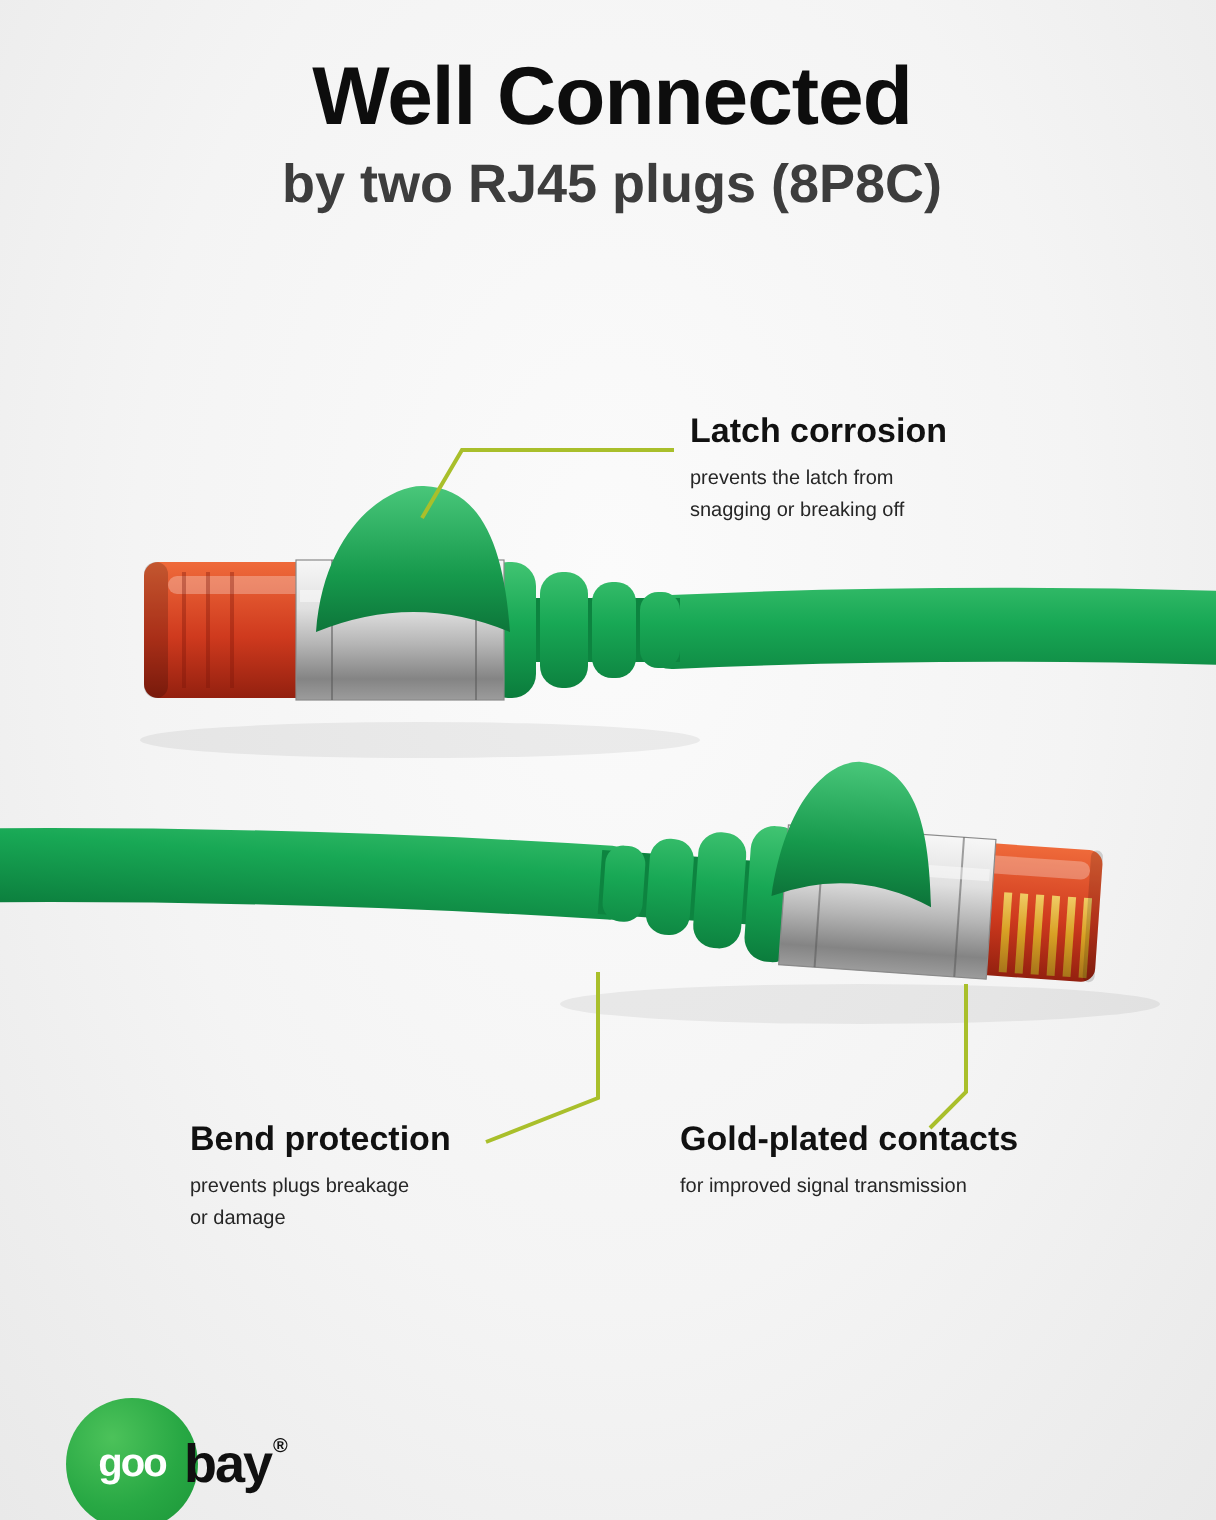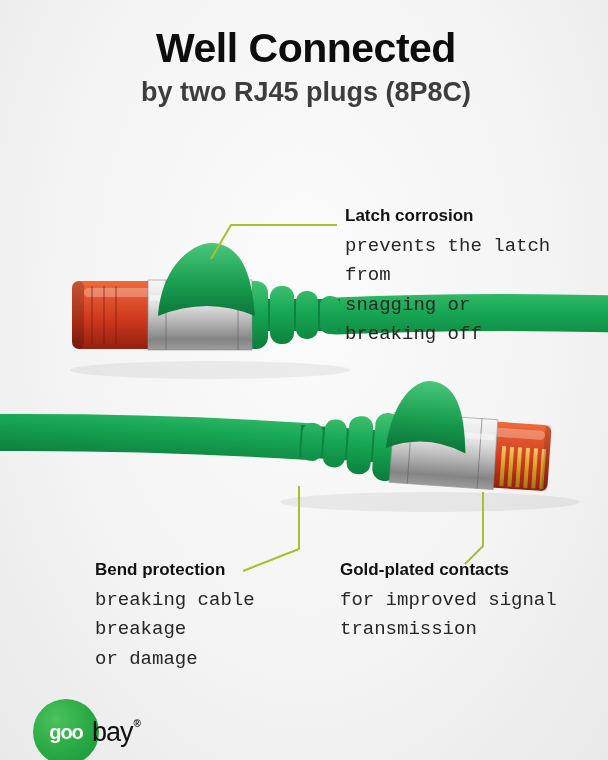--- a/index.html
+++ b/index.html
@@ -11,32 +11,32 @@
   .art{position:absolute;left:0;top:0;width:608px;height:760px;}
   .hdr{position:absolute;left:2px;top:0;width:608px;text-align:center;}
   .hdr h1{
     margin:26px 0 0 0;font-size:41px;font-weight:800;letter-spacing:-0.5px;color:#0d0d0d;line-height:1.1;
   }
   .hdr p{
     margin:6px 0 0 0;font-size:27px;font-weight:700;color:#3d3d3d;
   }
   .callout{position:absolute;color:#1b1b1b;}
   .callout h3{margin:0;font-size:17px;font-weight:700;color:#111;}
-  .callout p{margin:6px 0 0 0;font-size:19px;line-height:1.55;color:#262626;font-family:Liberation Mono, monospace;}
+  .callout p{margin:6px 0 0 0;font-size:10px;line-height:1.55;color:#262626;}
   .co-latch{left:345px;top:206px;width:210px;}
   .co-bend{left:95px;top:560px;width:220px;}
   .co-gold{left:340px;top:560px;width:230px;}
   .logo{position:absolute;left:33px;top:699px;display:flex;align-items:center;}
   .logo .disc{
     width:66px;height:66px;border-radius:50%;
     background:radial-gradient(circle at 35% 30%, #4cc25a 0%, #28a844 55%, #1b9538 100%);
     display:flex;align-items:center;justify-content:center;
   }
   .logo .goo{color:#ffffff;font-size:20px;font-weight:800;letter-spacing:-1px;}
-  .logo .bay{color:#101010;font-size:27px;font-weight:400;letter-spacing:-1px;margin-left:-7px;}
+  .logo .bay{color:#101010;font-size:27px;font-weight:700;letter-spacing:-1px;margin-left:-7px;}
   .logo .reg{color:#101010;font-size:10px;font-weight:700;vertical-align:top;position:relative;top:-9px;left:1px;}
 </style>
 </head>
 <body>
 
 <div class="stage">
 
   <svg class="art" viewBox="0 0 608 760" aria-hidden="true">
     <defs>
       <linearGradient id="gGreenUp" gradientUnits="userSpaceOnUse" x1="0" y1="281" x2="0" y2="349">
@@ -165,21 +165,21 @@
     <h3>Latch corrosion</h3>
     <p>
       <span>prevents the latch from</span><br>
       <span>snagging or breaking off</span>
     </p>
   </div>
 
   <div class="callout co-bend">
     <h3>Bend protection</h3>
     <p>
-      <span>breaking cable breakage</span><br>
+      <span>prevents plugs breakage</span><br>
       <span>or damage</span>
     </p>
   </div>
 
   <div class="callout co-gold">
     <h3>Gold-plated contacts</h3>
     <p>
       <span>for improved signal transmission</span><br>
     </p>
   </div>

